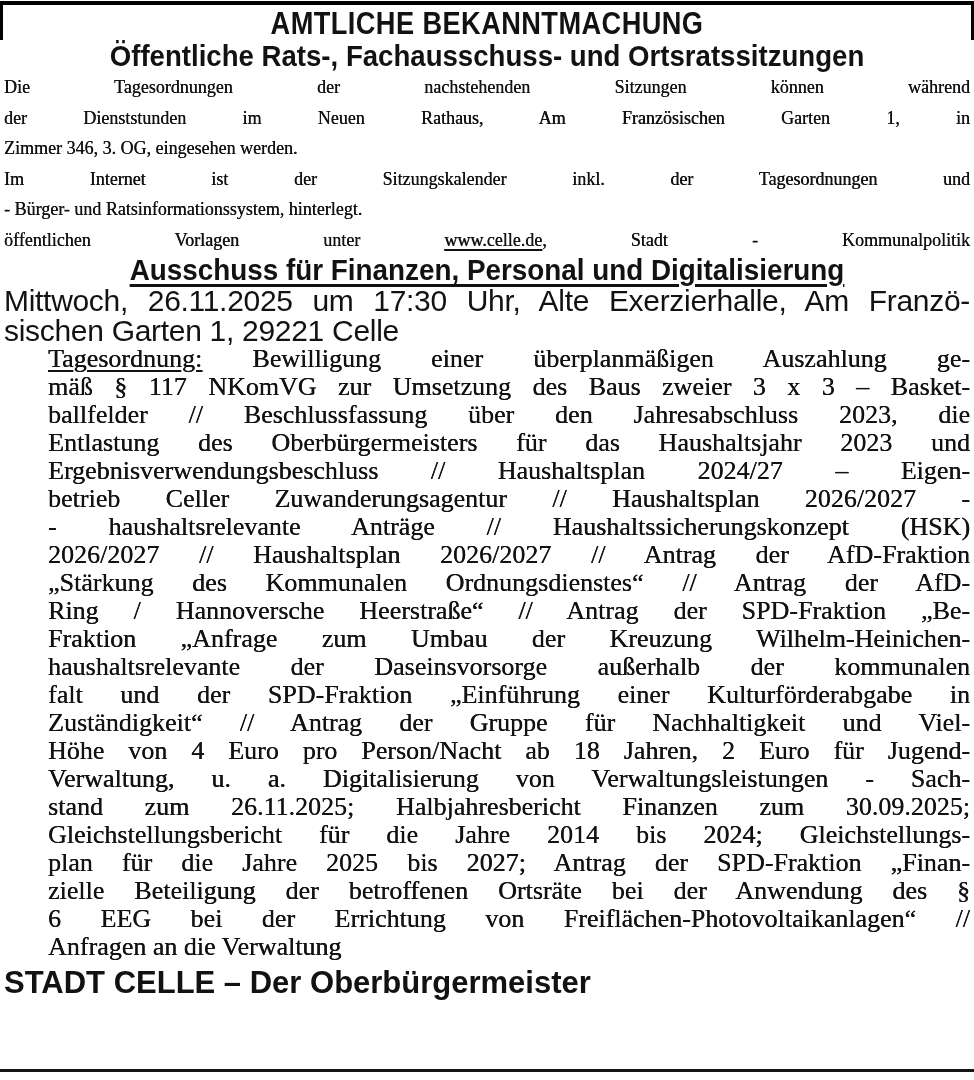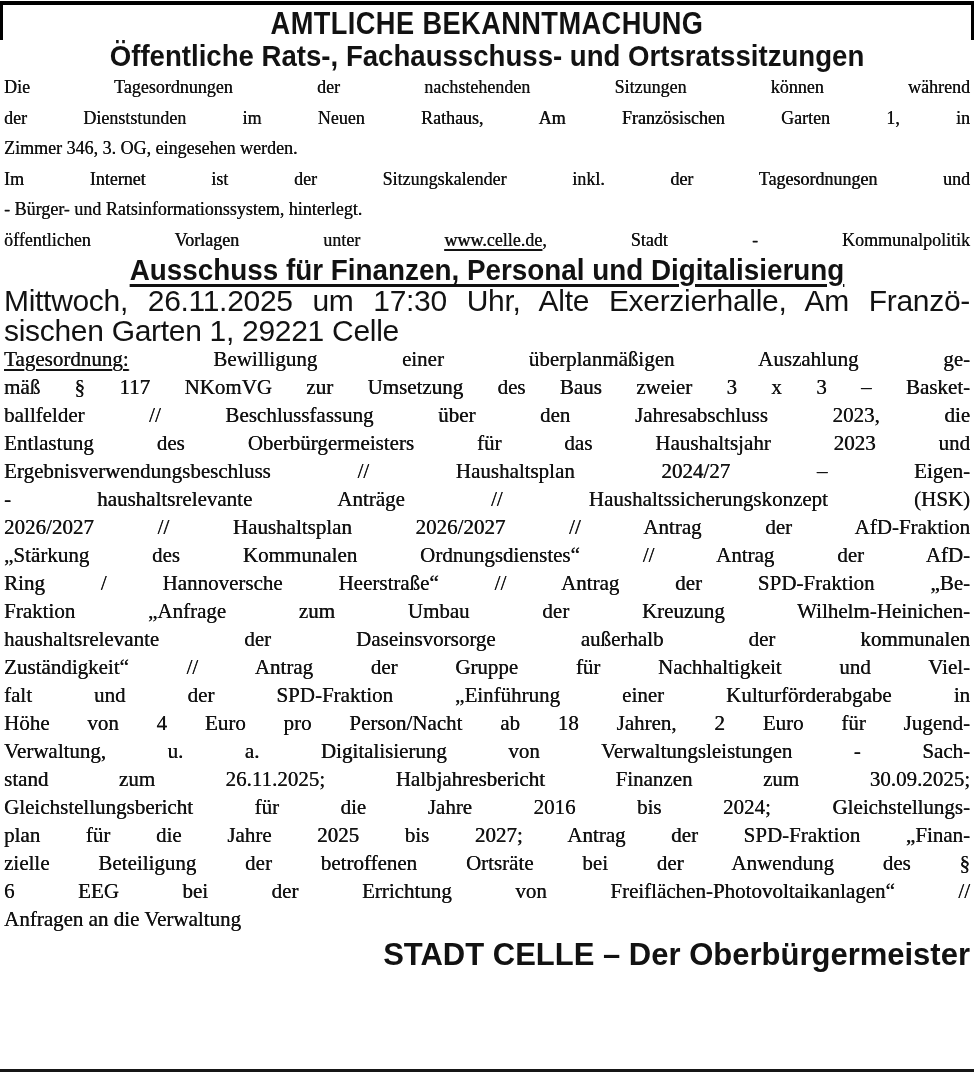--- a/index.html
+++ b/index.html
@@ -97,36 +97,37 @@
   }
   .meeting .line {
     font-family: "Liberation Sans", sans-serif;
     font-weight: normal;
     font-size: 30px;
     line-height: 29.5px;
     letter-spacing: -0.3px;
   }
   .agenda .line {
     font-family: "Liberation Serif", serif;
-    font-size: 21px;
+    font-size: 26px;
     line-height: 28px;
     text-shadow: 0.3px 0 0 currentColor;
+    margin-left: 44px;
   }
   .u {
     text-decoration: underline;
     text-decoration-thickness: 2px;
     text-underline-offset: 3px;
   }
   .footer-signature {
     font-family: "Liberation Sans", sans-serif;
     font-weight: bold;
     font-size: 31px;
     line-height: 36px;
     margin: 4px 0 0 0;
-    text-align: right;
+    text-align: left;
     letter-spacing: 0px;
   }
 </style>
 </head>
 <body>
 
 <div class="top-rule"></div>
 <div class="corner-tick left"></div>
 <div class="corner-tick right"></div>
 <div class="bottom-rule"></div>
@@ -155,32 +156,33 @@
       <div class="line">Mittwoch, 26.11.2025 um 17:30 Uhr, Alte Exerzierhalle, Am Franzö-</div>
       <div class="line last">sischen Garten 1, 29221 Celle</div>
     </div>
 
   <div class="para agenda">
       <div class="line"><span class="u">Tagesordnung:</span><span> Bewilligung einer überplanmäßigen Auszahlung ge-</span></div>
       <div class="line">mäß § 117 NKomVG zur Umsetzung des Baus zweier 3 x 3 – Basket-</div>
       <div class="line">ballfelder // Beschlussfassung über den Jahresabschluss 2023, die</div>
       <div class="line">Entlastung des Oberbürgermeisters für das Haushaltsjahr 2023 und</div>
       <div class="line">Ergebnisverwendungsbeschluss // Haushaltsplan 2024/27 – Eigen-</div>
+      <div class="line">betrieb Celler Zuwanderungsagentur // Haushaltsplan 2026/2027 -</div>
       <div class="line">- haushaltsrelevante Anträge // Haushaltssicherungskonzept (HSK)</div>
       <div class="line">2026/2027 // Haushaltsplan 2026/2027 // Antrag der AfD-Fraktion</div>
       <div class="line">„Stärkung des Kommunalen Ordnungsdienstes“ // Antrag der AfD-</div>
       <div class="line">Ring / Hannoversche Heerstraße“ // Antrag der SPD-Fraktion „Be-</div>
       <div class="line">Fraktion „Anfrage zum Umbau der Kreuzung Wilhelm-Heinichen-</div>
       <div class="line">haushaltsrelevante der Daseinsvorsorge außerhalb der kommunalen</div>
+      <div class="line">falt und der SPD-Fraktion „Einführung einer Kulturförderabgabe in</div>
       <div class="line">Zuständigkeit“ // Antrag der Gruppe für Nachhaltigkeit und Viel-</div>
-      <div class="line">falt und der SPD-Fraktion „Einführung einer Kulturförderabgabe in</div>
       <div class="line">Höhe von 4 Euro pro Person/Nacht ab 18 Jahren, 2 Euro für Jugend-</div>
       <div class="line">Verwaltung, u. a. Digitalisierung von Verwaltungsleistungen - Sach-</div>
       <div class="line">stand zum 26.11.2025; Halbjahresbericht Finanzen zum 30.09.2025;</div>
-      <div class="line">Gleichstellungsbericht für die Jahre 2016 bis 2024; Gleichstellungs-</div>
+      <div class="line">Gleichstellungsbericht für die Jahre 2014 bis 2024; Gleichstellungs-</div>
       <div class="line">plan für die Jahre 2025 bis 2027; Antrag der SPD-Fraktion „Finan-</div>
       <div class="line">zielle Beteiligung der betroffenen Ortsräte bei der Anwendung des §</div>
       <div class="line">6 EEG bei der Errichtung von Freiflächen-Photovoltaikanlagen“ //</div>
       <div class="line last">Anfragen an die Verwaltung</div>
     </div>
 
   <div class="footer-signature">STADT CELLE – Der Oberbürgermeister</div>
 
 </div>
 

